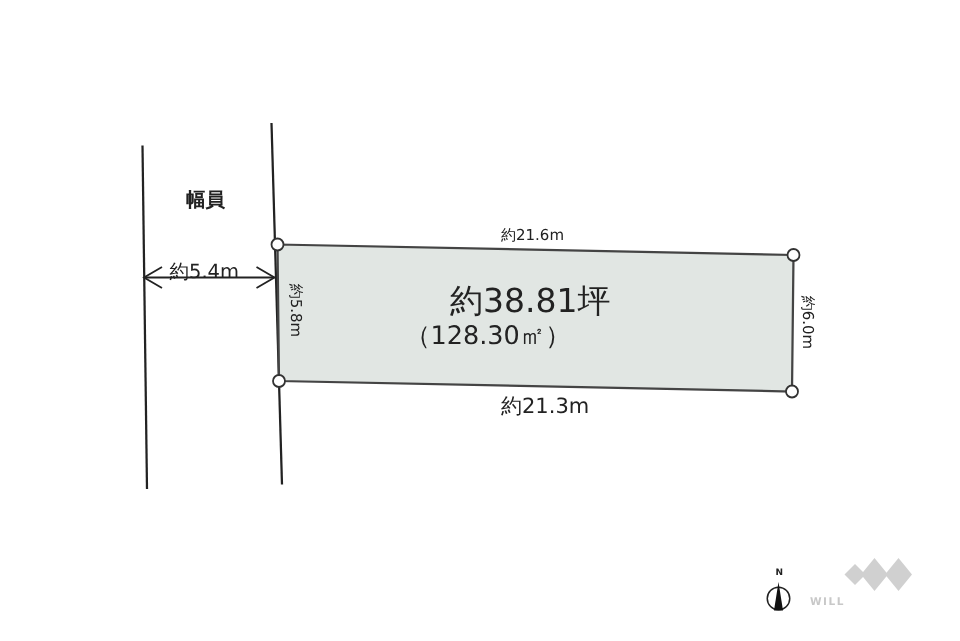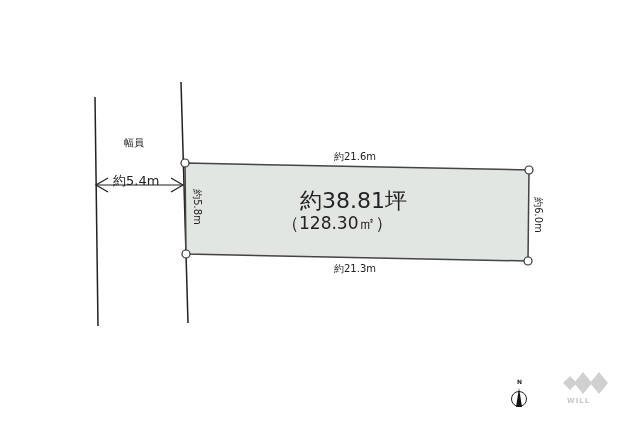--- a/index.html
+++ b/index.html
@@ -1,28 +1,28 @@
 <!DOCTYPE html>
 <html><head>
 <meta charset="utf-8">
 <style>
   html, body { margin:0; padding:0; background:#ffffff; }
   body { width:640px; height:427px; position:relative; overflow:hidden; font-family:"DejaVu Sans", sans-serif; }
   svg { position:absolute; left:0; top:0; }
   .lbl { position:absolute; color:#222; white-space:nowrap; }
-  .road-title { left:124px; top:136px; font-size:10px; font-weight:normal; }
+  .road-title { left:124px; top:124px; font-size:13px; font-weight:bold; }
   .road-width { left:113px; top:172px; font-size:13px; }
   .top-dim { left:334px; top:150px; font-size:10px;text-align:right; }
-  .bottom-dim { left:334px; top:262px; font-size:10px;text-align:center; }
+  .bottom-dim { left:334px; top:262px; font-size:14px;text-align:center; }
   .left-dim { left:177px; top:200px; font-size:10px; transform:rotate(90deg); transform-origin:center; width:40px; text-align:center; }
   .right-dim { left:518px; top:208px; font-size:10px; transform:rotate(90deg); transform-origin:center; width:40px; text-align:center; }
   .area-tsubo { left:300px; top:186px; font-size:22px; }
-  .area-sqm { left:282px; top:212px; font-size:17px; }
+  .area-sqm { left:270px; top:212px; font-size:17px; }
   .compass-n { left:517px; top:378px; font-size:6px; font-weight:bold; }
-  .logo-text { left:567px; top:397px; font-size:7px; font-weight:bold; color:#c8c8c8; letter-spacing:1px; }
+  .logo-text { left:540px; top:397px; font-size:7px; font-weight:bold; color:#c8c8c8; letter-spacing:1px; }
 </style>
 </head>
 <body>
 
 <svg width="640" height="427" viewBox="0 0 640 427">
   <line x1="95" y1="97" x2="98" y2="326" stroke="#222" stroke-width="1.5"></line>
   <line x1="181" y1="82" x2="188" y2="323" stroke="#222" stroke-width="1.5"></line>
   <g>
     <line x1="96" y1="185" x2="183" y2="185" stroke="#222" stroke-width="1.2"></line>
     <polyline points="108,178 96,185 108,192" fill="none" stroke="#222" stroke-width="1.2"></polyline>

